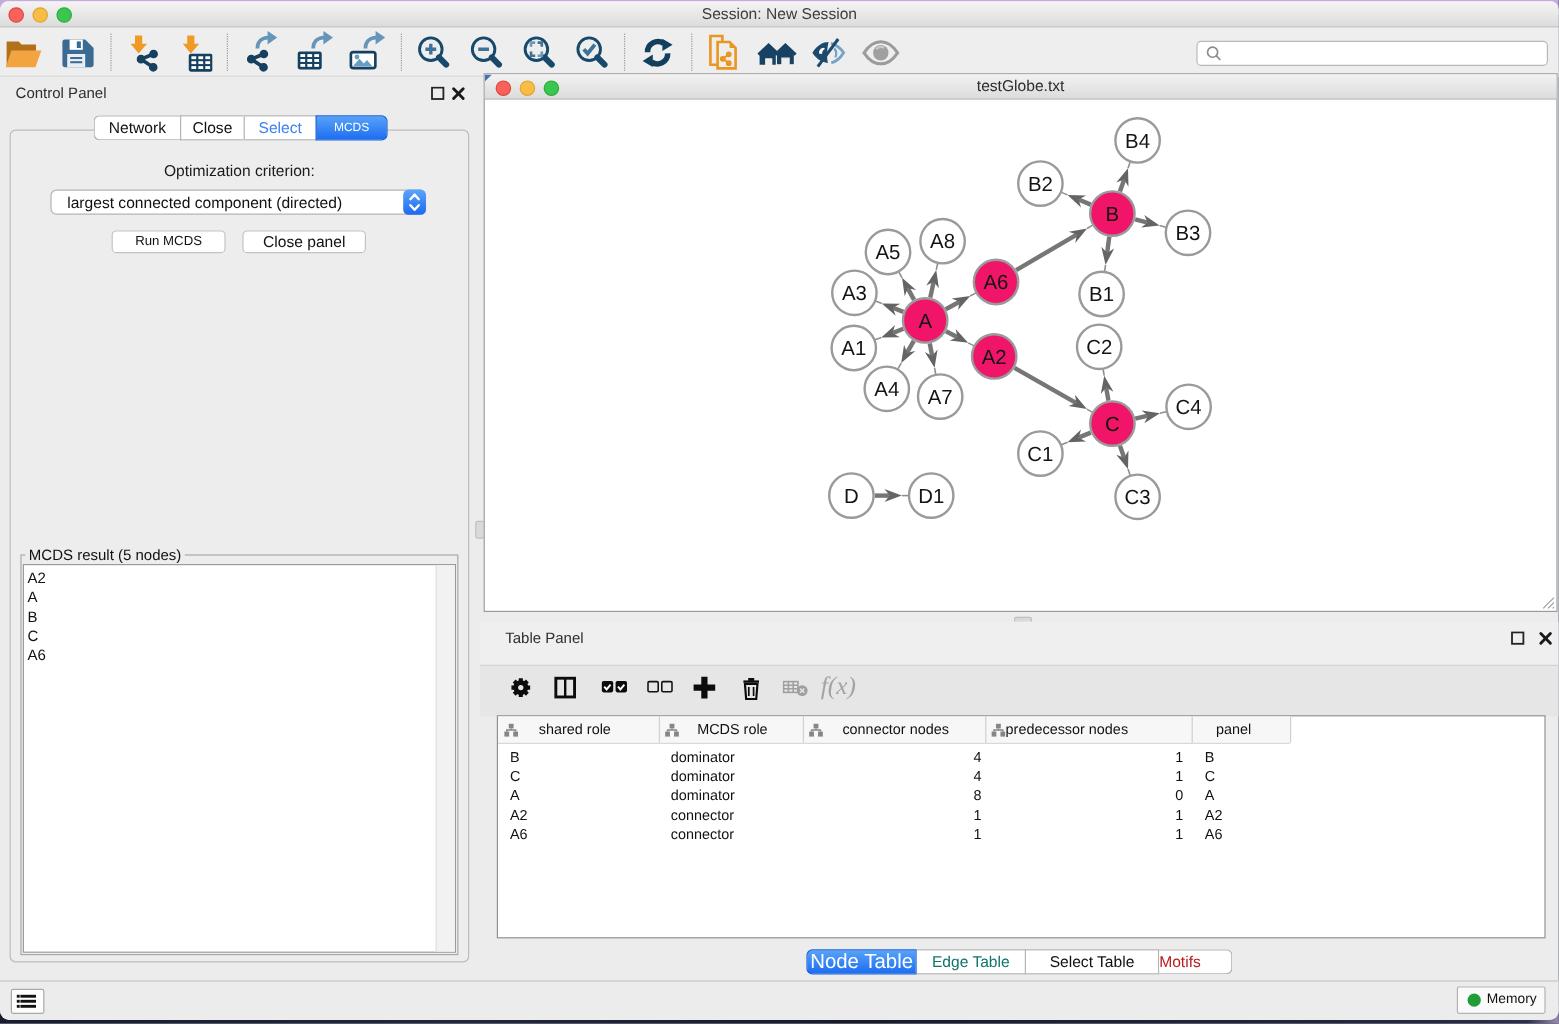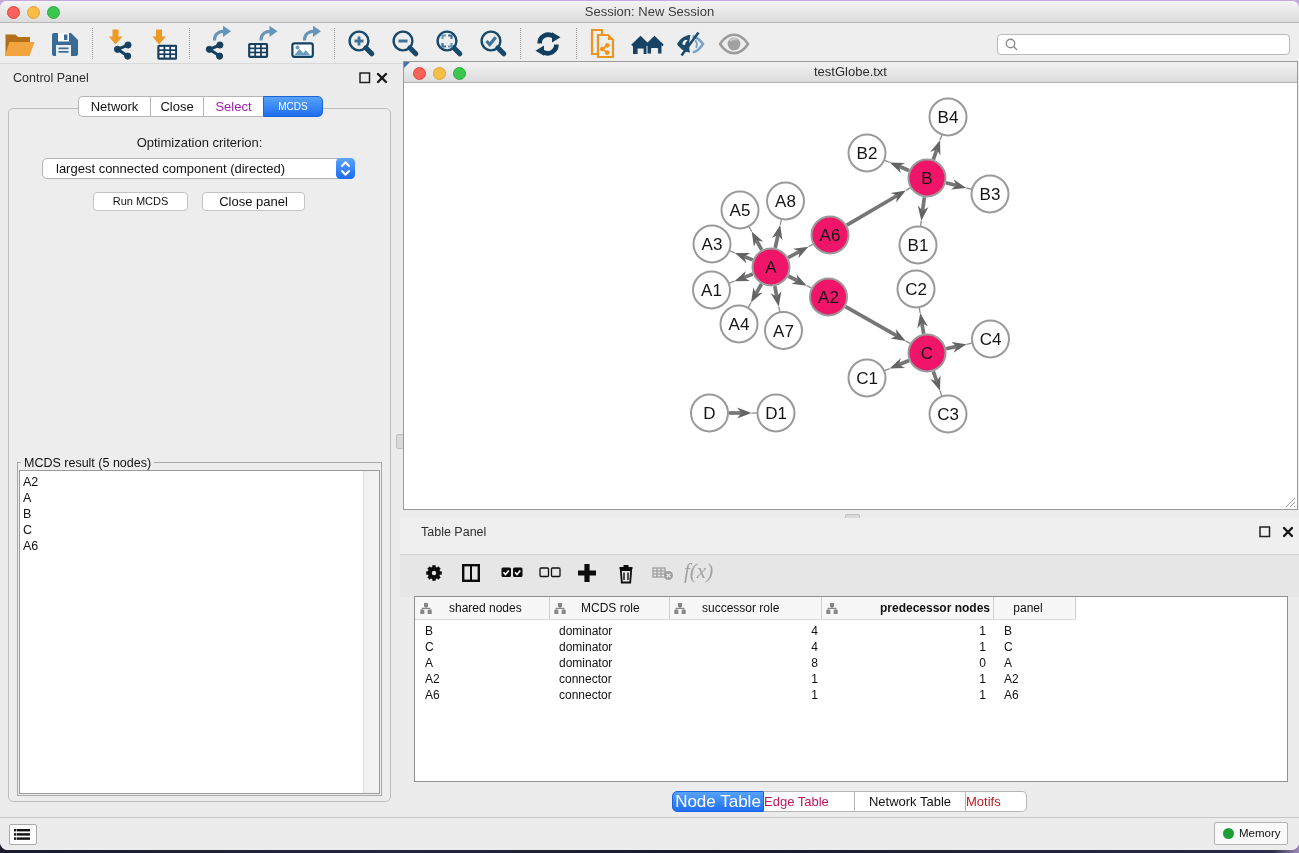--- a/index.html
+++ b/index.html
@@ -167,21 +167,21 @@
   <svg class="abs" style="left:376px;top:71px" width="12" height="12" viewBox="0 0 12 12">
     <line x1="2" y1="2" x2="10" y2="10" stroke="#1a1a1a" stroke-width="2.4" stroke-linecap="round"></line>
     <line x1="10" y1="2" x2="2" y2="10" stroke="#1a1a1a" stroke-width="2.4" stroke-linecap="round"></line>
   </svg>
 
   <div class="abs" style="left:8px;top:107px;width:381px;height:692px;background:#ededed;border:1px solid #bdbdbd;border-radius:5px;"></div>
 
   <div class="abs" style="left:78px;top:95px;height:19px;">
     <div class="abs" style="left:0;top:0;width:71px;height:19px;background:#fff;border:1px solid #b5b5b5;border-right:none;border-radius:5px 0 0 5px;text-align:center;font-size:13px;line-height:19px;color:#111;">Network</div>
     <div class="abs" style="left:72px;top:0;width:52px;height:19px;background:#fff;border:1px solid #b5b5b5;border-right:none;text-align:center;font-size:13px;line-height:19px;color:#111;">Close</div>
-    <div class="abs" style="left:125px;top:0;width:59px;height:19px;background:#fff;border:1px solid #b5b5b5;text-align:center;font-size:13px;line-height:19px;color:#a21caf;">Select</div>
+    <div class="abs" style="left:125px;top:0;width:59px;height:19px;background:#fff;border:1px solid #b5b5b5;text-align:center;font-size:13px;line-height:19px;color:#3b82f6;">Select</div>
     <div class="abs" style="left:185px;top:0;width:58px;height:19px;background:linear-gradient(#57a2f8,#1e6ef2);border:1px solid #1a64dd;border-radius:0 5px 5px 0;text-align:center;font-size:10px;line-height:19px;color:#fff;">MCDS</div>
   </div>
   <div class="abs" style="left:42px;top:157px;width:311px;height:19px;background:#fff;border:1px solid #b4b4b4;border-radius:5px;">
     <div class="abs" style="left:13px;top:0;font-size:13px;line-height:19px;color:#111;">largest connected component (directed)</div>
     <div class="abs" style="right:-1px;top:-1px;width:19px;height:21px;background:linear-gradient(#5ba4f9,#1b6af0);border-radius:4.5px;">
       <svg width="19" height="21" viewBox="0 0 19 21">
         <path d="M6 8 L9.5 4.2 L13 8" fill="none" stroke="#fff" stroke-width="2" stroke-linecap="round" stroke-linejoin="round"></path>
         <path d="M6 13 L9.5 16.8 L13 13" fill="none" stroke="#fff" stroke-width="2" stroke-linecap="round" stroke-linejoin="round"></path>
       </svg>
     </div>
@@ -381,24 +381,24 @@
 
   <div class="abs" style="left:414px;top:595px;width:872px;height:184px;background:#fff;border:1px solid #8f8f8f;">
     <div class="abs" style="left:0;top:0;width:660px;height:22px;background:#f7f7f7;border-bottom:1px solid #d9d9d9;"></div>
 
     <div class="abs" style="left:134px;top:0;width:1px;height:22px;background:#cfcfcf;"></div>
     <div class="abs" style="left:254px;top:0;width:1px;height:22px;background:#cfcfcf;"></div>
     <div class="abs" style="left:406px;top:0;width:1px;height:22px;background:#cfcfcf;"></div>
     <div class="abs" style="left:578px;top:0;width:1px;height:22px;background:#cfcfcf;"></div>
     <div class="abs" style="left:660px;top:0;width:1px;height:22px;background:#cfcfcf;"></div>
 
-    <div class="abs hdr" style="left:34px;top:4px;">shared nodes</div>
+    <div class="abs hdr" style="left:34px;top:4px;">shared role</div>
     <div class="abs hdr" style="left:166px;top:4px;">MCDS role</div>
-    <div class="abs hdr" style="left:287px;top:4px;">successor role</div>
-    <div class="abs hdr" style="left:465px;top:4px;font-weight:bold;">predecessor nodes</div>
+    <div class="abs hdr" style="left:287px;top:4px;">connector nodes</div>
+    <div class="abs hdr" style="left:423px;top:4px;">predecessor nodes</div>
     <div class="abs hdr" style="left:580px;top:4px;width:66px;text-align:center;">panel</div>
 
     <svg class="abs treeic" style="left:5px;top:6px">
         <use href="#treeicon"></use>
       </svg>
     <svg class="abs treeic" style="left:139px;top:6px">
         <use href="#treeicon"></use>
       </svg>
     <svg class="abs treeic" style="left:259px;top:6px">
         <use href="#treeicon"></use>
@@ -409,22 +409,22 @@
 
     <div class="abs cell" style="left:10px;top:26px;">B<br>C<br>A<br>A2<br>A6</div>
     <div class="abs cell" style="left:144px;top:26px;">dominator<br>dominator<br>dominator<br>connector<br>connector</div>
     <div class="abs cell" style="left:303px;top:26px;width:100px;text-align:right;">4<br>4<br>8<br>1<br>1</div>
     <div class="abs cell" style="left:471px;top:26px;width:100px;text-align:right;">1<br>1<br>0<br>1<br>1</div>
     <div class="abs cell" style="left:589px;top:26px;">B<br>C<br>A<br>A2<br>A6</div>
   </div>
 
   <div class="abs" style="left:672px;top:790px;height:19px;">
     <div class="abs" style="left:0;top:0;width:90px;height:19px;background:linear-gradient(#57a2f8,#1e6ef2);border:1px solid #1a64dd;border-radius:5px 0 0 5px;text-align:center;font-size:17px;line-height:19px;color:#fff;">Node Table</div>
-    <div class="abs" style="left:92px;top:0;width:90px;height:19px;background:#fff;border:1px solid #b5b5b5;border-left:none;text-align:left;font-size:13px;line-height:19px;color:#be185d;">Edge Table</div>
-    <div class="abs" style="left:183px;top:0;width:110px;height:19px;background:#fff;border:1px solid #b5b5b5;border-left:none;text-align:center;font-size:13px;line-height:19px;color:#111;">Network Table</div>
+    <div class="abs" style="left:92px;top:0;width:90px;height:19px;background:#fff;border:1px solid #b5b5b5;border-left:none;text-align:center;font-size:13px;line-height:19px;color:#0f766e;">Edge Table</div>
+    <div class="abs" style="left:183px;top:0;width:110px;height:19px;background:#fff;border:1px solid #b5b5b5;border-left:none;text-align:center;font-size:13px;line-height:19px;color:#111;">Select Table</div>
     <div class="abs" style="left:294px;top:0;width:60px;height:19px;background:#fff;border:1px solid #b5b5b5;border-left:none;border-radius:0 5px 5px 0;font-size:13px;line-height:19px;color:#b91c1c;">Motifs</div>
   </div>
 
   <div class="abs" style="left:0;top:816px;width:1299px;height:33px;background:#ececec;border-top:1px solid #c6c6c6;"></div>
   <div class="abs" style="left:9px;top:823px;width:26px;height:19px;background:#fdfdfd;border:1px solid #a9a9a9;border-radius:2px;">
     <svg width="26" height="19" viewBox="0 0 26 19">
       <g fill="#111">
         <rect x="7" y="4" width="13" height="2.4"></rect>
         <rect x="7" y="8.2" width="13" height="2.4"></rect>
         <rect x="7" y="12.4" width="13" height="2.4"></rect>

